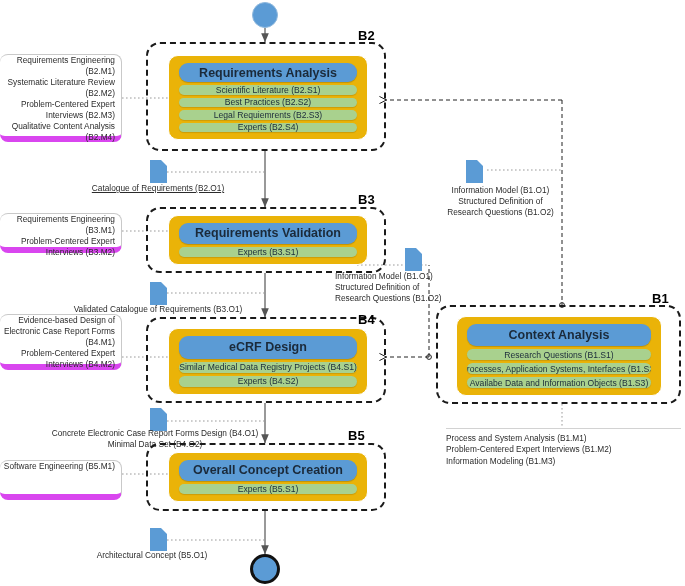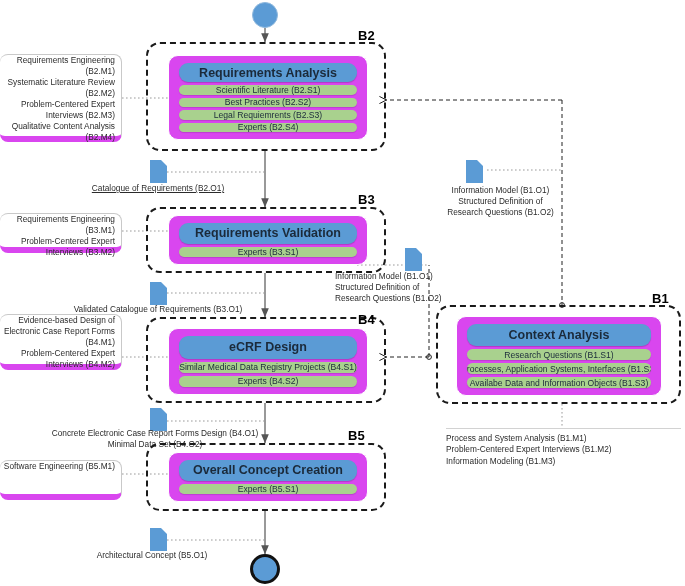--- a/index.html
+++ b/index.html
@@ -28,21 +28,21 @@
     position:absolute;
     font-weight:bold;
     font-size:13px;
     color:#000;
     letter-spacing:0px;
     white-space:nowrap;
   }
   
   .card{
     position:absolute;
-    background:#d946ef;
+    background:#eab308;
     border:1px solid #ffffff;
     border-radius:10px;
     box-sizing:border-box;
     padding:7px 10px;
     display:flex;
     flex-direction:column;
     gap:3px;
   }
   .bar{
     border-radius:9px;

